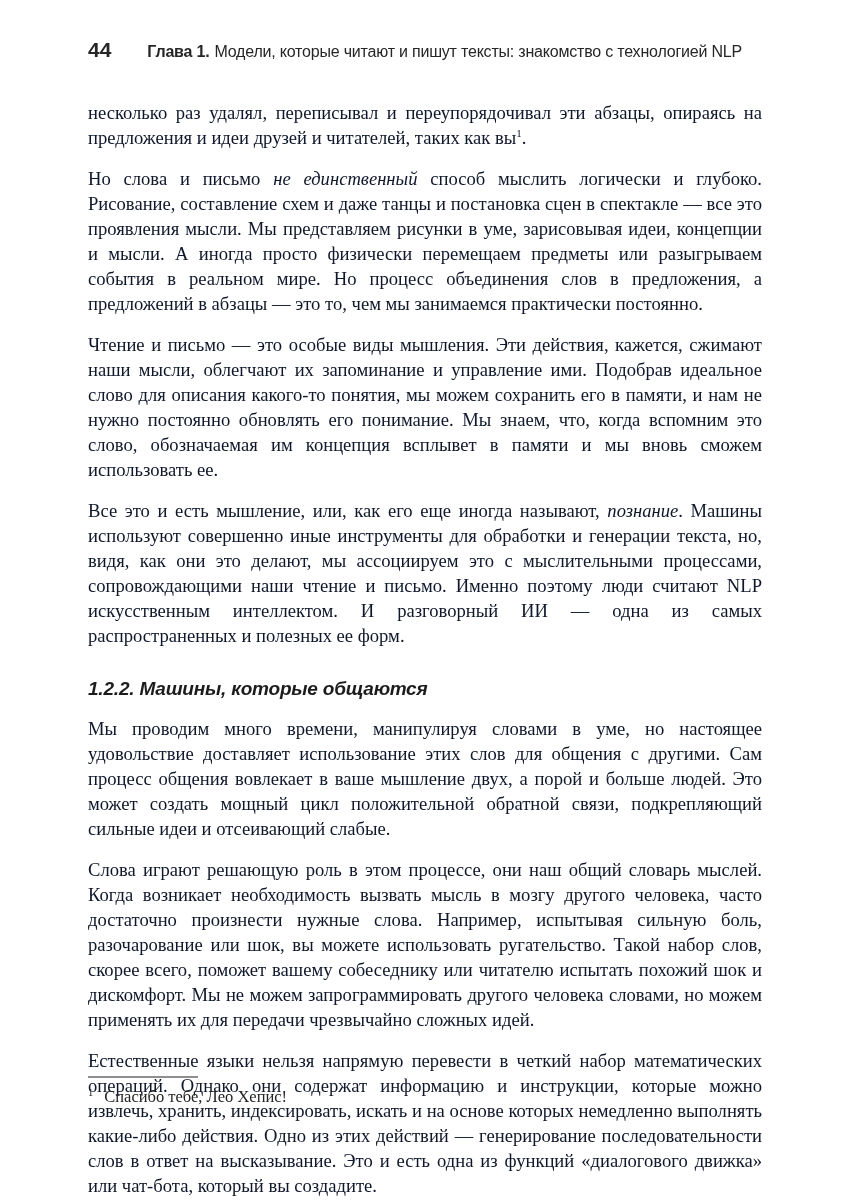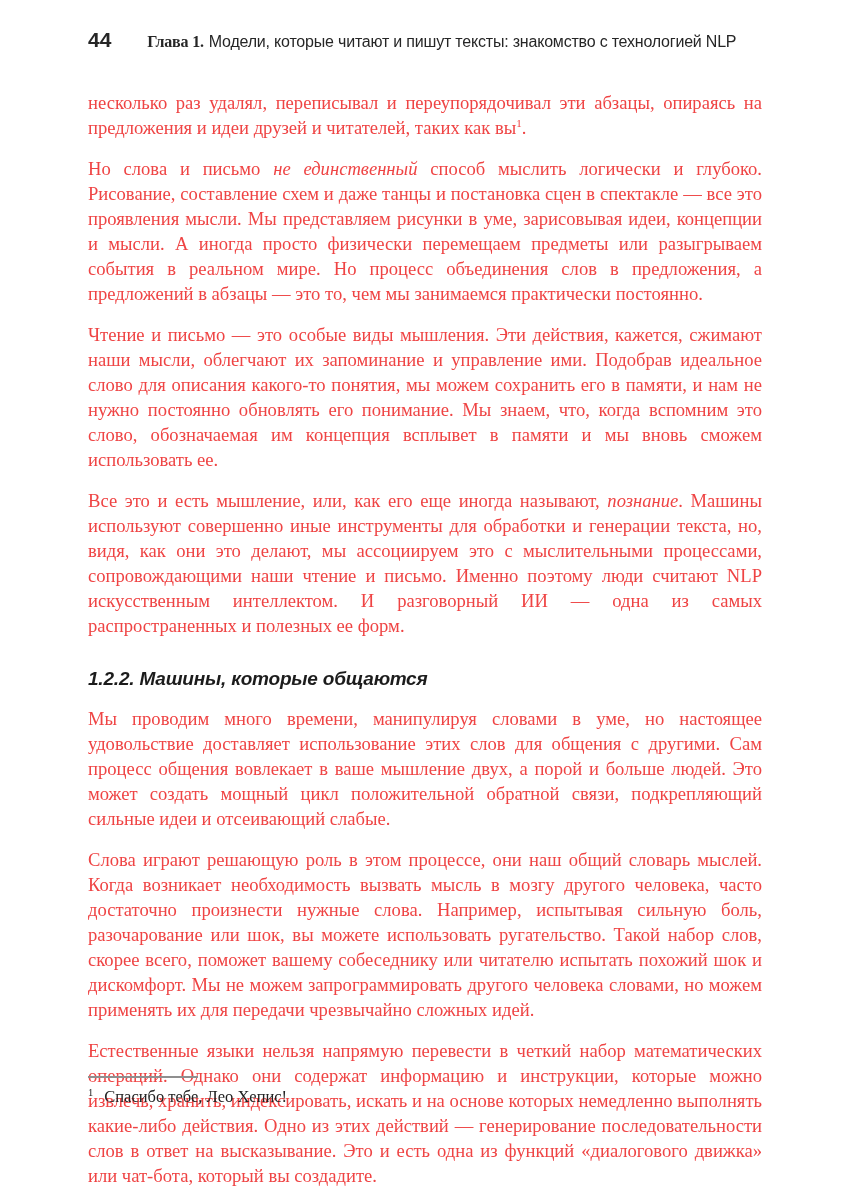--- a/index.html
+++ b/index.html
@@ -7,21 +7,21 @@
     margin: 0;
     padding: 0;
     background: #ffffff;
   }
   .page {
     position: relative;
     width: 849px;
     height: 1200px;
     background: #ffffff;
     box-sizing: border-box;
-    padding: 28px 87px 0 88px;
+    padding: 38px 87px 0 88px;
     overflow: hidden;
     color: #1a1a1a;
   }
   
   .page-header {
     display: flex;
     align-items: baseline;
     white-space: nowrap;
     font-family: "Liberation Sans", sans-serif;
     color: #262626;
@@ -33,29 +33,28 @@
     letter-spacing: 0;
     margin-right: 36px;
   }
   .running-head {
     font-size: 16px;
     letter-spacing: -0.2px;
   }
   .running-head .chap-label {
     font-weight: 700;
     margin-right: 5px;
-    font-family: Liberation Serif, serif;
   }
   
   .body-text p {
     font-family: "Liberation Serif", serif;
     font-size: 18.6px;
     line-height: 25px;
     text-align: justify;
-    color: #ef4444;
+    color: #0f172a;
     margin: 16px 0 10px 0;
   }
   .body-text p em {
   }
   .body-text p sup {
     font-size: 11px;
     line-height: 0;
     vertical-align: super;
   }
   .body-text h3 {

